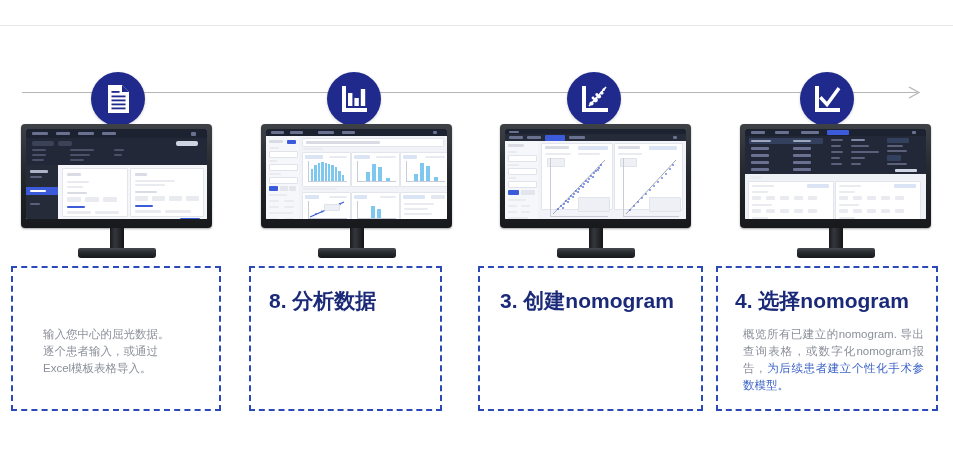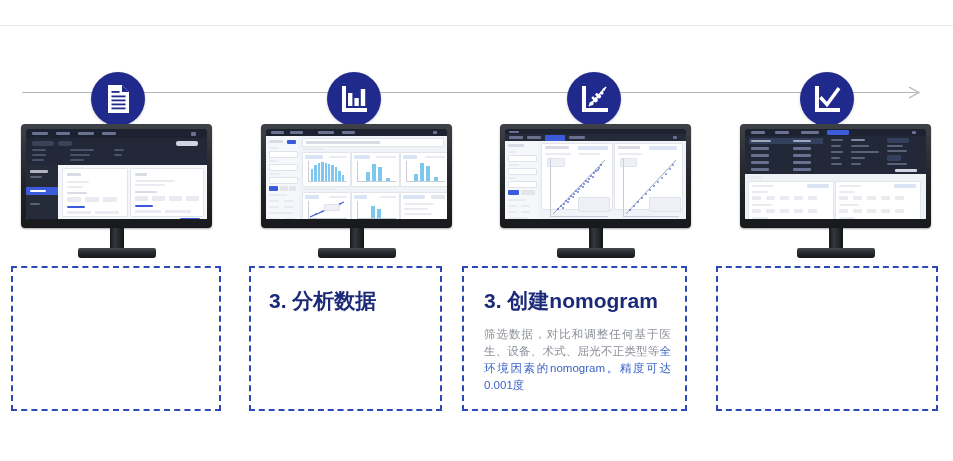--- a/index.html
+++ b/index.html
@@ -144,21 +144,21 @@
   .card {
     position: absolute;
     top: 266px;
     height: 145px;
     border: 2px dashed #2c49b8;
     box-sizing: border-box;
     background: #ffffff;
   }
   .c1 { left: 11px;  width: 210px; }
   .c2 { left: 249px; width: 193px; }
-  .c3 { left: 462px; width: 225px; }
+  .c3 { left: 478px; width: 225px; }
   .c4 { left: 716px; width: 222px; }
 
   .card-title {
     font-size: 21px;
     font-weight: bold;
     color: #1b2a78;
     letter-spacing: 0px;
     white-space: nowrap;
     position: absolute;
     top: 22px;
@@ -627,25 +627,31 @@
         </div>
 
       </div>
     </div>
   </div>
   <div class="mon-neck"></div>
   <div class="mon-base"></div>
 </div>
 
 <div class="card c1">
+  <div class="card-body">
+    <span>输入您中心的屈光数据。</span><br>
+    <span>逐个患者输入，或通过</span><br>
+    <span>Excel模板表格导入。</span>
+  </div>
 </div>
 
 <div class="card c2">
-  <div class="card-title">3. 分析数据</div>
+  <div class="card-title">8. 分析数据</div>
 </div>
 
 <div class="card c3">
   <div class="card-title">3. 创建nomogram</div>
-  <div class="card-body just"><span>筛选数据，对比和调整任何基于医生、设备、术式、屈光不正类型等</span><span class="hl">全环境因素的nomogram。精度可达0.001度</span></div>
 </div>
 
 <div class="card c4">
+  <div class="card-title">4. 选择nomogram</div>
+  <div class="card-body just"><span>概览所有已建立的nomogram. 导出查询表格，或数字化nomogram报告，</span><span class="hl">为后续患者建立个性化手术参数模型。</span></div>
 </div>
 
 </body></html>

